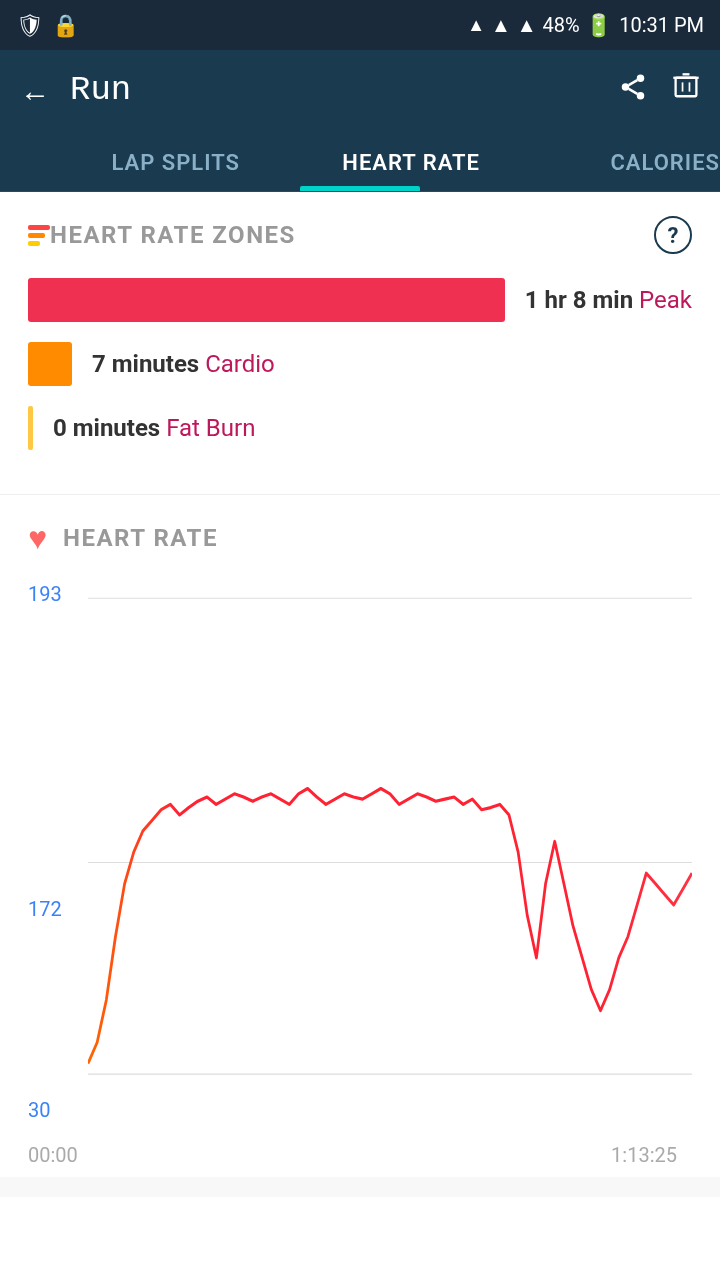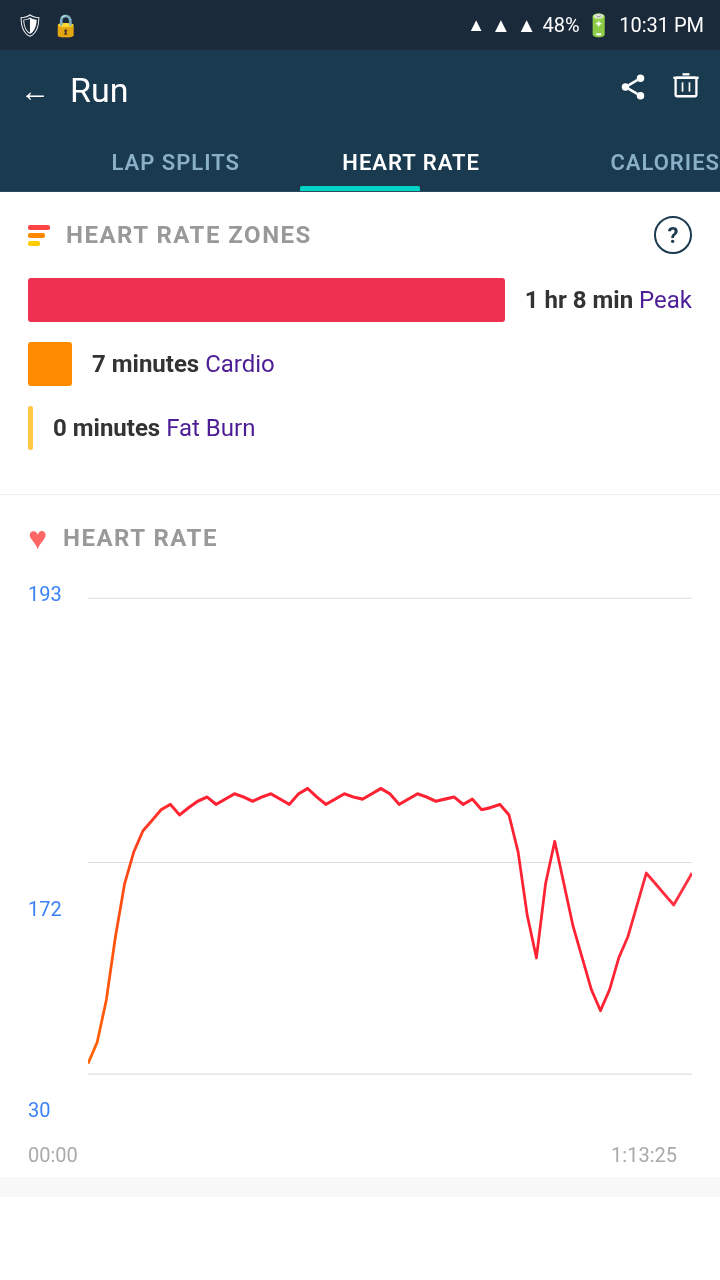--- a/index.html
+++ b/index.html
@@ -27,20 +27,21 @@
       display: flex;
       align-items: center;
       padding: 0 20px;
       color: white;
     }
     .app-bar-title {
       font-size: 34px;
       font-weight: 400;
       flex: 1;
       margin-left: 20px;
+      font-family: Liberation Mono, monospace;
     }
     .app-bar-icons { display: flex; gap: 24px; }
     .icon-btn { color: white; font-size: 30px; cursor: pointer; }
 
     
     .tab-bar {
       background: #1a3a50;
       display: flex;
       border-bottom: 1px solid #2a4a60;
     }
@@ -79,21 +80,21 @@
       margin: 0;
       padding: 24px 28px;
       border-bottom: 1px solid #eee;
     }
     .section-header {
       display: flex;
       align-items: center;
       justify-content: space-between;
       margin-bottom: 24px;
     }
-    .section-title-group { display: flex; align-items: center; gap: 16px; }
+    .section-title-group { display: flex; align-items: center; }
     .section-title {
       font-size: 24px;
       font-weight: 700;
       color: #999;
       letter-spacing: 1.5px;
     }
     .zone-icon {
       display: flex;
       flex-direction: column;
       gap: 3px;
@@ -129,21 +130,21 @@
       flex: 1;
     }
     .zone-bar {
       height: 44px;
       border-radius: 3px;
     }
     .zone-bar.peak { background: #f03050; width: 100%; }
 
     .zone-text { font-size: 24px; white-space: nowrap; }
     .zone-text strong { font-weight: 700; color: #333; }
-    .zone-text span { color: #4c1d95; }
+    .zone-text span { color: #be185d; }
 
     
     .hr-section { background: white; padding: 24px 28px 0; }
     .hr-header {
       display: flex;
       align-items: center;
       gap: 16px;
       margin-bottom: 20px;
     }
     .heart-icon { color: #ff6666; font-size: 32px; }

